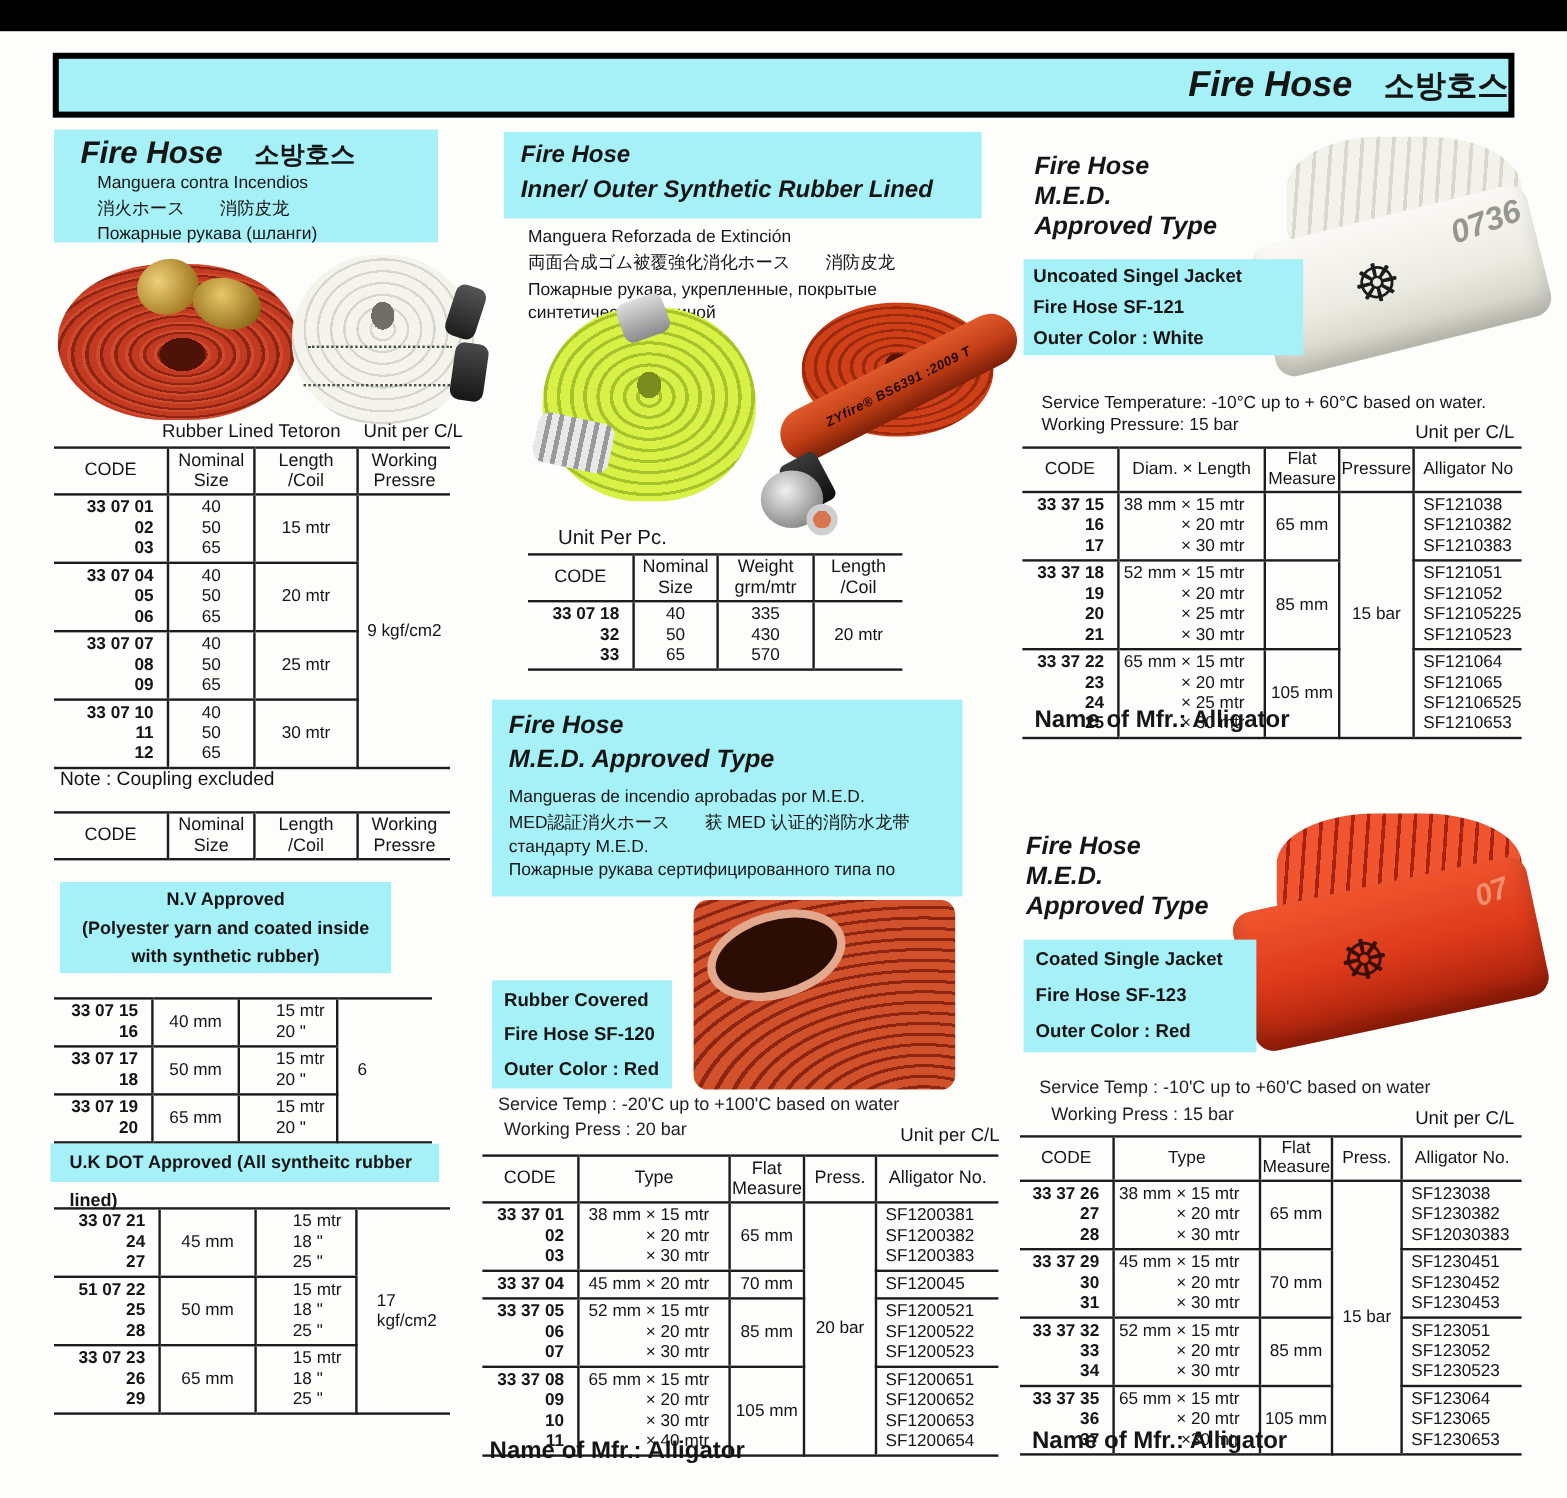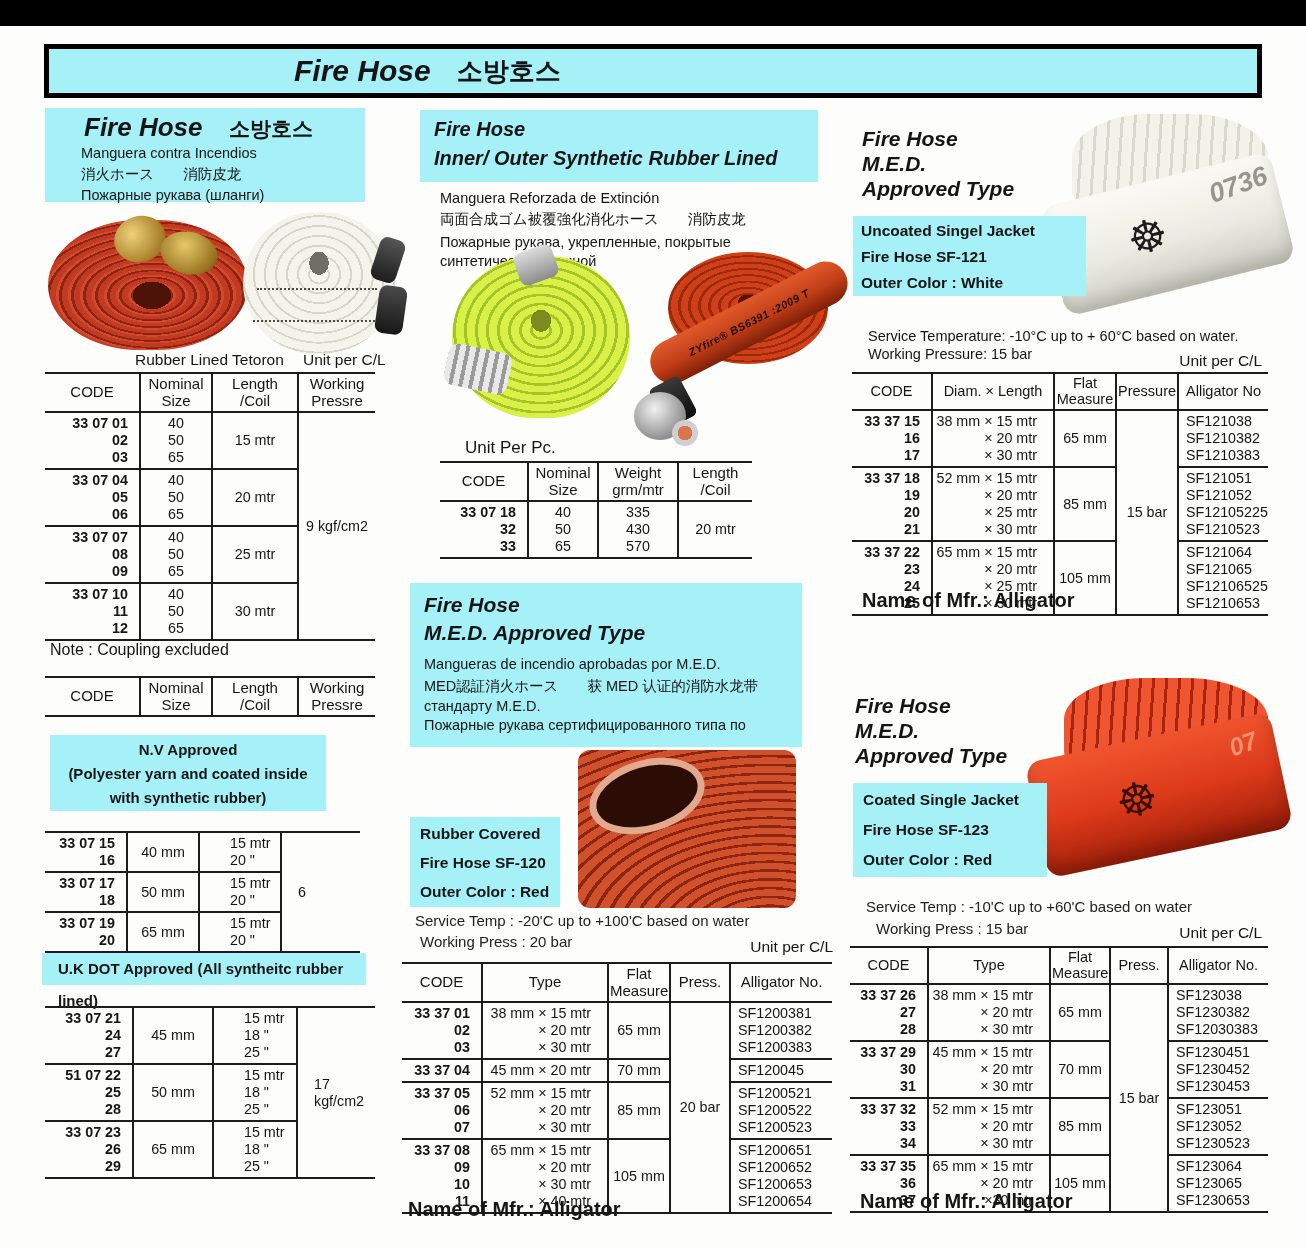--- a/index.html
+++ b/index.html
@@ -1,18 +1,18 @@
 <!DOCTYPE html>
 <html><head>
 <meta charset="utf-8">
 <style>
   html,body { margin:0; padding:0; background:#ffffff; }
   #page { position:relative; width:1306px; height:1248px; background:#fdfdfb;
           font-family:"Liberation Sans","DejaVu Sans",sans-serif; color:#151515; overflow:hidden; }
-  .abs { position:absolute; }
+  .abs { position:absolute;justify-content:flex-end; }
   .cyan { background:#a5f1f7; }
 
   
   .topbar { position:absolute; left:0; top:0; width:1306px; height:26px; background:#000; }
   .titlebox { left:44px; top:44px; width:1218px; height:54px; border:5px solid #000; box-sizing:border-box;
               display:flex; align-items:center; padding-left:245px; gap:26px; }
   .titlebox .t-en { font-size:30px; font-weight:700; font-style:italic; }
   .titlebox .t-ko { font-size:26px; font-weight:700; }
 
   
@@ -48,21 +48,21 @@
 <div id="page">
 
   <div class="topbar"></div>
 
   <div class="abs cyan titlebox">
     <span class="t-en">Fire Hose</span>
     <span class="t-ko">소방호스</span>
   </div>
 
   <div class="abs cyan" style="left:45px;top:108px;width:320px;height:94px;">
-    <div style="padding:4px 0 0 39px;">
+    <div style="padding:4px 0 0 22px;">
       <span class="h-it" style="font-size:26px;">Fire Hose</span>
       <span style="font-size:21px;font-weight:700;margin-left:22px;">소방호스</span>
     </div>
     <div class="small-lines" style="padding-left:36px;">
       <div>Manguera contra Incendios</div>
       <div>消火ホース　　消防皮龙</div>
       <div>Пожарные рукава (шланги)</div>
     </div>
   </div>
 

